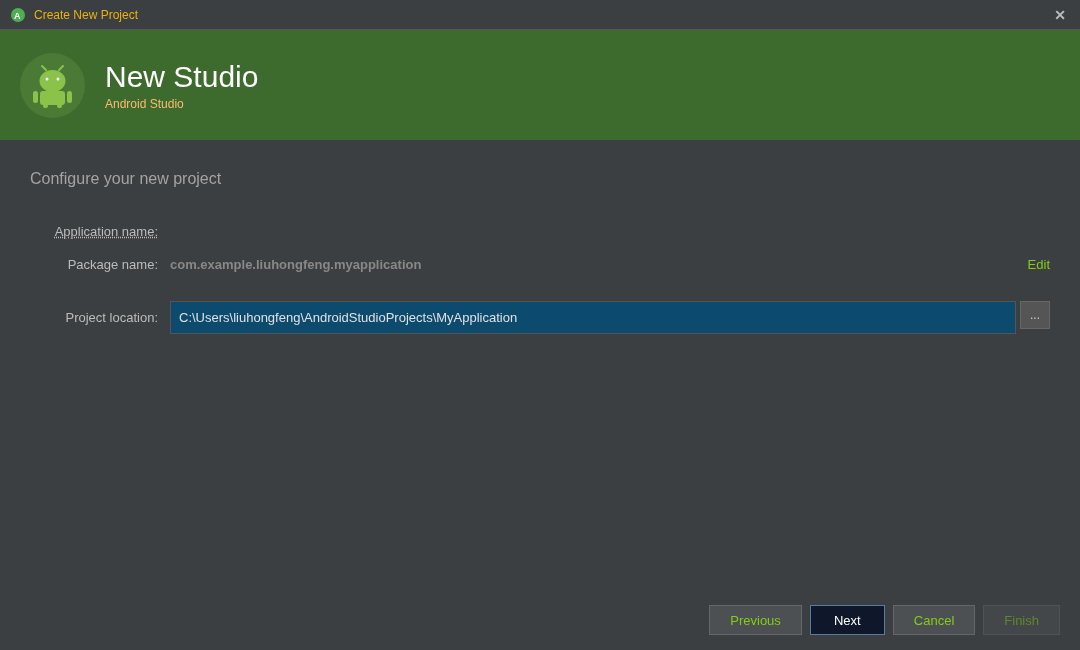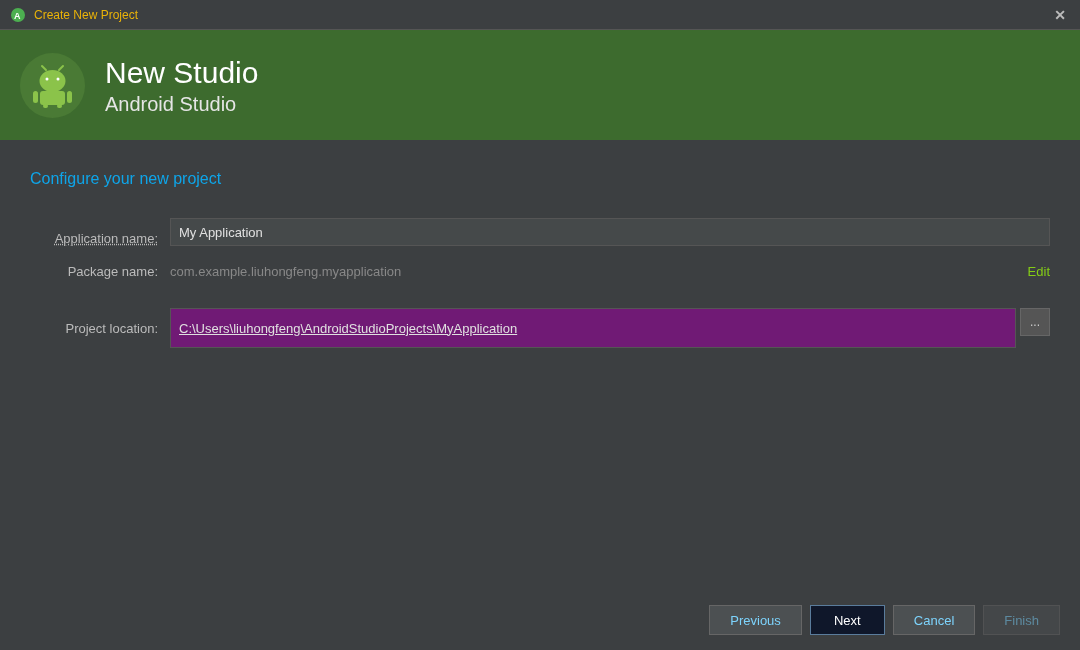--- a/index.html
+++ b/index.html
@@ -93,39 +93,39 @@
     }
 
     .header-title {
       color: white;
       font-size: 30px;
       font-weight: 300;
       line-height: 1.2;
     }
 
     .header-subtitle {
-      color: #e5e5e5;
-      font-size: 20px;
+      color: #fdba74;
+      font-size: 12px;
       margin-top: 2px;
     }
 
     
     .main-content {
       flex: 1;
       background: #3c3f41;
       padding: 30px 30px 20px 30px;
       display: flex;
       flex-direction: column;
     }
 
     .section-title {
-      color: #0ea5e9;
+      color: #a3a3a3;
       font-size: 16px;
       font-weight: 500;
-      margin-bottom: 22px;
+      margin-bottom: 15px;
     }
 
     
     .form-container {
       display: flex;
       flex-direction: column;
       gap: 0;
       max-width: 1020px;
     }
 
@@ -170,20 +170,21 @@
       display: flex;
       align-items: center;
       min-height: 30px;
       margin-bottom: 2px;
     }
 
     .form-static-value {
       color: #888;
       font-size: 13px;
       flex: 1;
+      font-weight: bold;
     }
 
     .form-edit-link {
       color: #84cc16;
       font-size: 13px;
       cursor: pointer;
       text-decoration: none;
       margin-left: auto;
     }
 
@@ -194,28 +195,27 @@
     }
 
     .location-input-wrapper {
       flex: 1;
       display: flex;
       gap: 4px;
     }
 
     .location-input {
       flex: 1;
-      height: 40px;
-      background: #701a75;
+      height: 33px;
+      background: #0c4a6e;
       border: 1px solid #555;
       color: #e0e0e0;
       font-size: 13px;
       padding: 0 8px;
       outline: none;
-      text-decoration: underline;
     }
 
     .browse-btn {
       width: 30px;
       height: 28px;
       background: #555;
       border: 1px solid #666;
       color: #ccc;
       font-size: 12px;
       cursor: pointer;
@@ -235,21 +235,21 @@
       background: #3c3f41;
       flex-shrink: 0;
     }
 
     .btn {
       height: 30px;
       padding: 0 20px;
       font-size: 13px;
       cursor: pointer;
       border: 1px solid #666;
-      color: #7dd3fc;
+      color: #84cc16;
       background: #4c5052;
       min-width: 75px;
     }
 
     .btn-primary {
       background: #0f172a;
       border-color: #5a7c9c;
       color: white;
     }
 
@@ -301,21 +301,20 @@
 
 <div class="main-content">
   <div class="section-title">Configure your new project</div>
 
   <div class="form-container">
 
     <div class="form-row">
       <label class="form-label">
         <span>Application name:</span>
       </label>
-      <input class="form-input" type="text" value="My Application" style="">
     </div>
 
 
     <div class="form-value-row">
       <span class="form-label">Package name:</span>
       <span class="form-static-value">com.example.liuhongfeng.myapplication</span>
       <a class="form-edit-link">Edit</a>
     </div>
 
     <div class="location-row">

